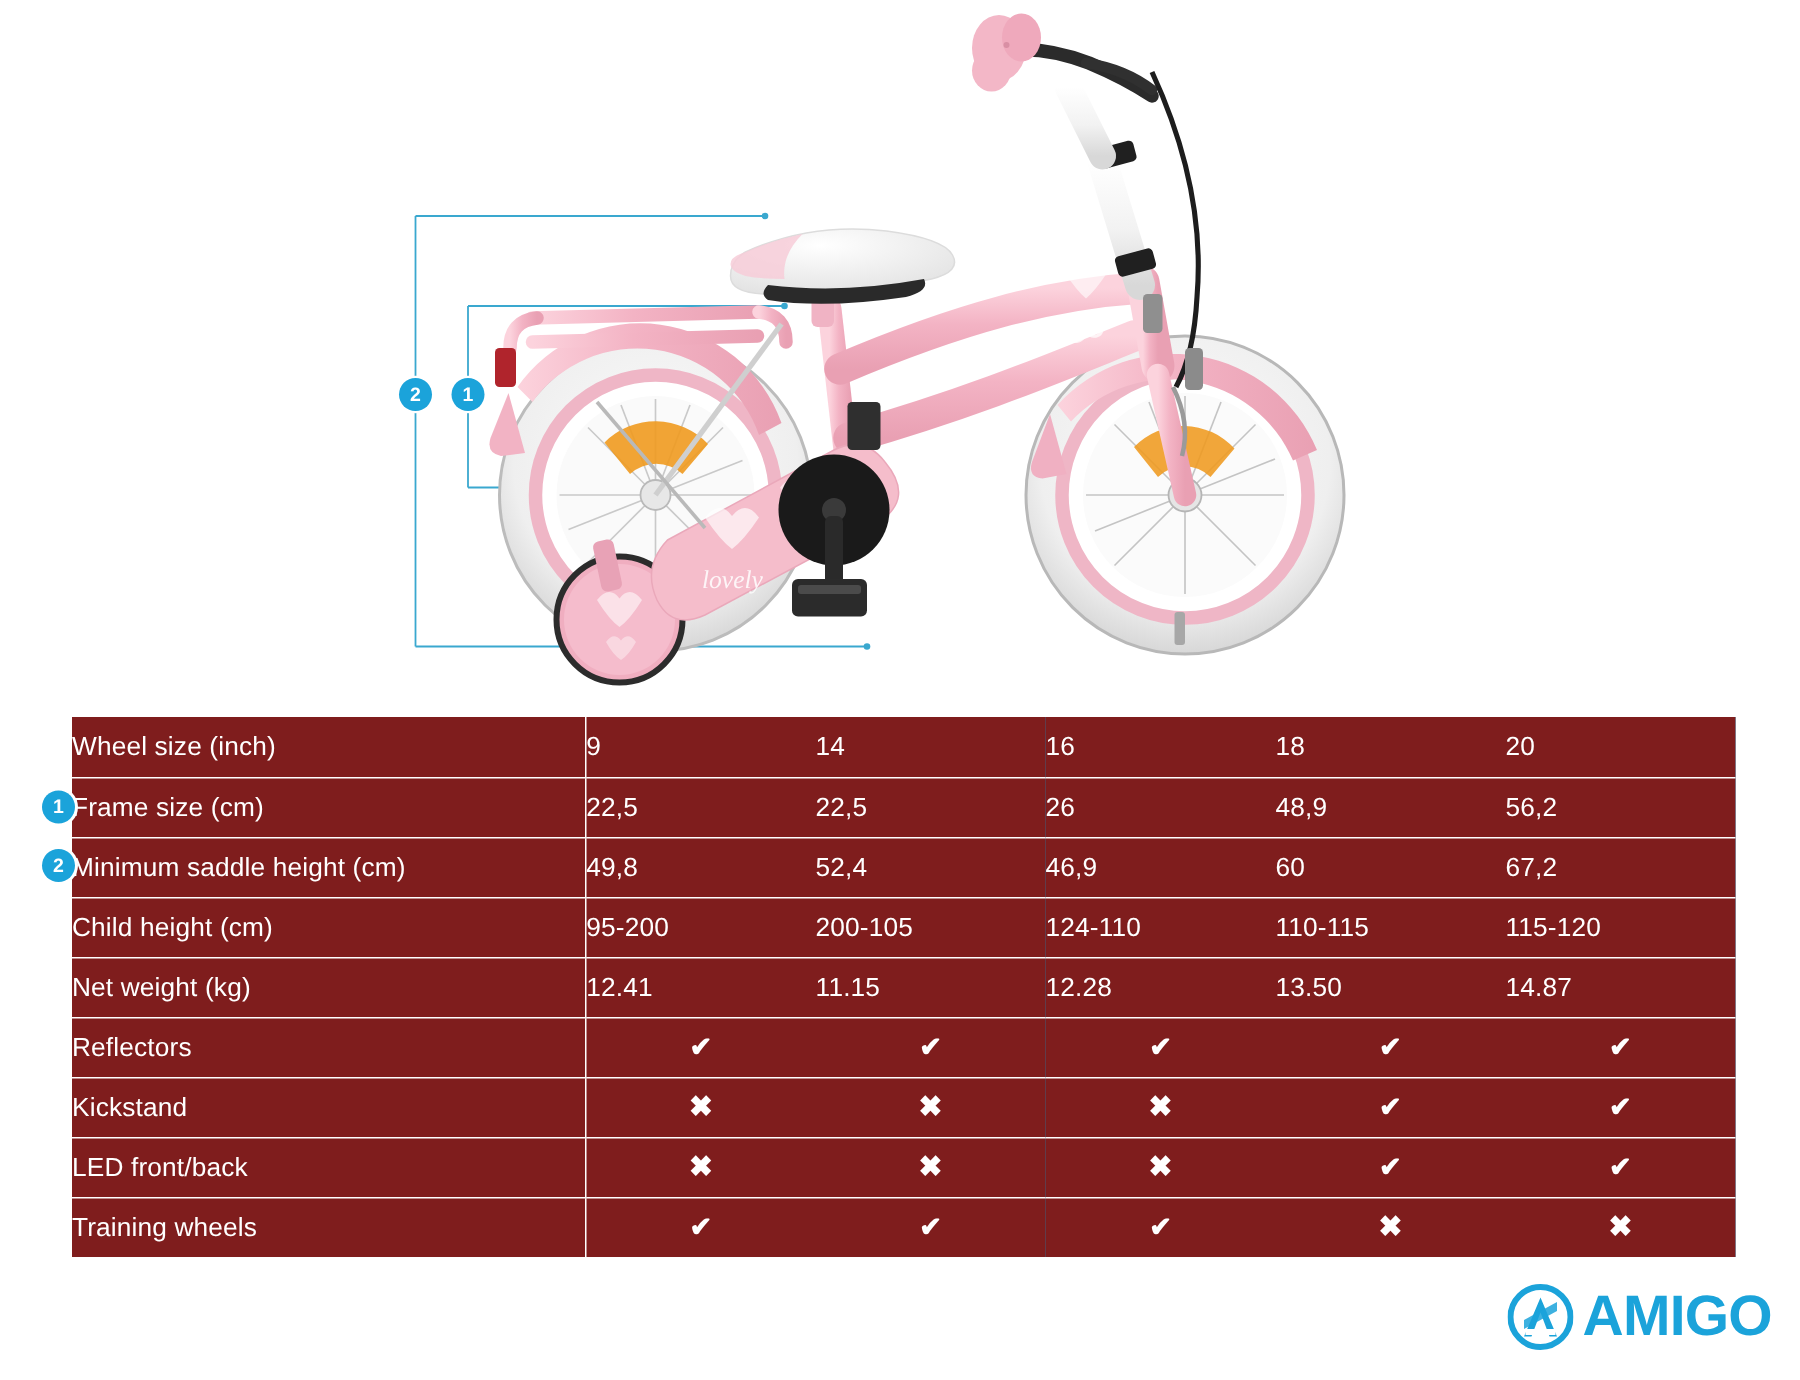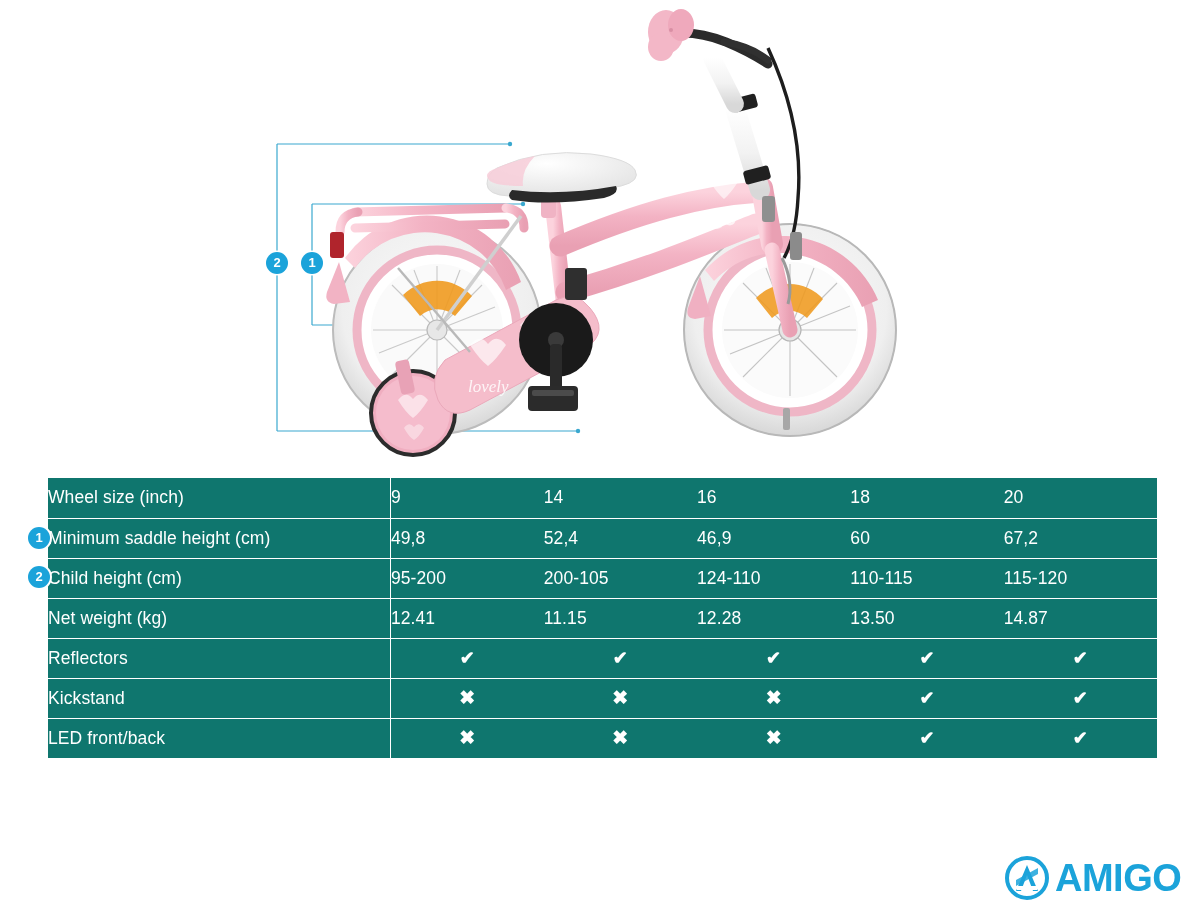--- a/index.html
+++ b/index.html
@@ -44,21 +44,21 @@
   #spec-table {
     position: absolute;
     left: 48px; top: 478px;
     width: 1109px;
     border-collapse: collapse;
     background: #0d9dd8;
     table-layout: fixed;
   }
   #spec-table tr { height: 40px; }
   #spec-table td {
-    background: #0f766e;
+    background: #7f1d1d;
     color: #ffffff;
     font-size: 17.5px;
     font-weight: 400;
     letter-spacing: 0.1px;
     border-bottom: 1.5px solid #ffffff;
     padding: 0;
     vertical-align: middle;
     height: 40px;
     box-sizing: border-box;
   }
@@ -325,20 +325,28 @@
   <tbody>
       <tr>
         <td class="rowlabel">Wheel size (inch)</td>
         <td class="val">9</td>
         <td class="val">14</td>
         <td class="val">16</td>
         <td class="val">18</td>
         <td class="val">20</td>
       </tr>
       <tr>
+        <td class="rowlabel">Frame size (cm)</td>
+        <td class="val">22,5</td>
+        <td class="val">22,5</td>
+        <td class="val">26</td>
+        <td class="val">48,9</td>
+        <td class="val">56,2</td>
+      </tr>
+      <tr>
         <td class="rowlabel">Minimum saddle height (cm)</td>
         <td class="val">49,8</td>
         <td class="val">52,4</td>
         <td class="val">46,9</td>
         <td class="val">60</td>
         <td class="val">67,2</td>
       </tr>
       <tr>
         <td class="rowlabel">Child height (cm)</td>
         <td class="val">95-200</td>
@@ -371,20 +379,28 @@
         <td class="val mark"><span class="glyph-check">✔</span></td>
         <td class="val mark"><span class="glyph-check">✔</span></td>
       </tr>
       <tr>
         <td class="rowlabel">LED front/back</td>
         <td class="val mark"><span class="glyph-cross">✖</span></td>
         <td class="val mark"><span class="glyph-cross">✖</span></td>
         <td class="val mark"><span class="glyph-cross">✖</span></td>
         <td class="val mark"><span class="glyph-check">✔</span></td>
         <td class="val mark"><span class="glyph-check">✔</span></td>
+      </tr>
+      <tr>
+        <td class="rowlabel">Training wheels</td>
+        <td class="val mark"><span class="glyph-check">✔</span></td>
+        <td class="val mark"><span class="glyph-check">✔</span></td>
+        <td class="val mark"><span class="glyph-check">✔</span></td>
+        <td class="val mark"><span class="glyph-cross">✖</span></td>
+        <td class="val mark"><span class="glyph-cross">✖</span></td>
       </tr>
     </tbody>
 </table>
 
 <div id="brand-logo">
   <svg width="44" height="44" viewBox="0 0 44 44">
     <circle cx="22" cy="22" r="20" fill="none" stroke="#1ba3da" stroke-width="4"></circle>
     <circle cx="22" cy="22" r="15" fill="#ffffff"></circle>
     <path d="M22 9 L33 35 L28 35 L22 19 L16 35 L11 35 Z" fill="#1ba3da"></path>
     <path d="M12 30 L32 30 L32 34 L12 34 Z" fill="#ffffff"></path>

